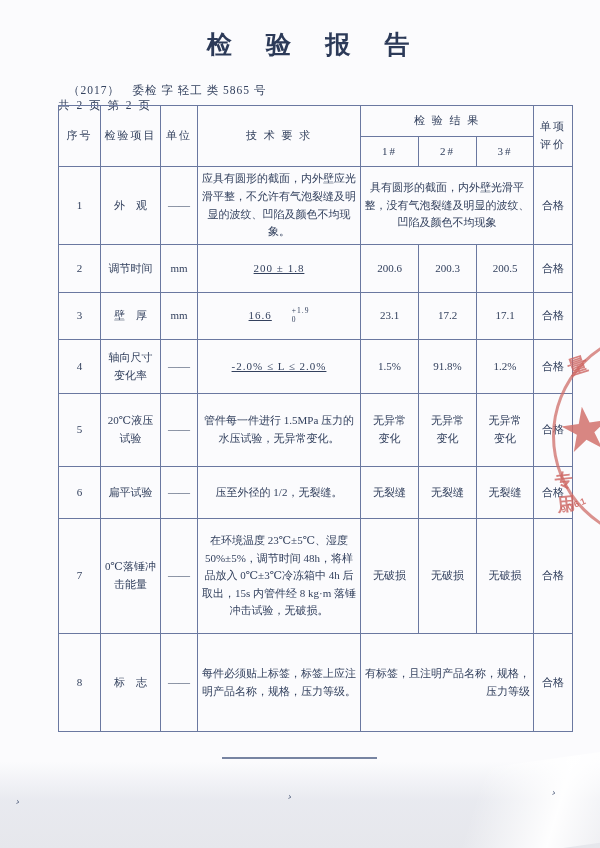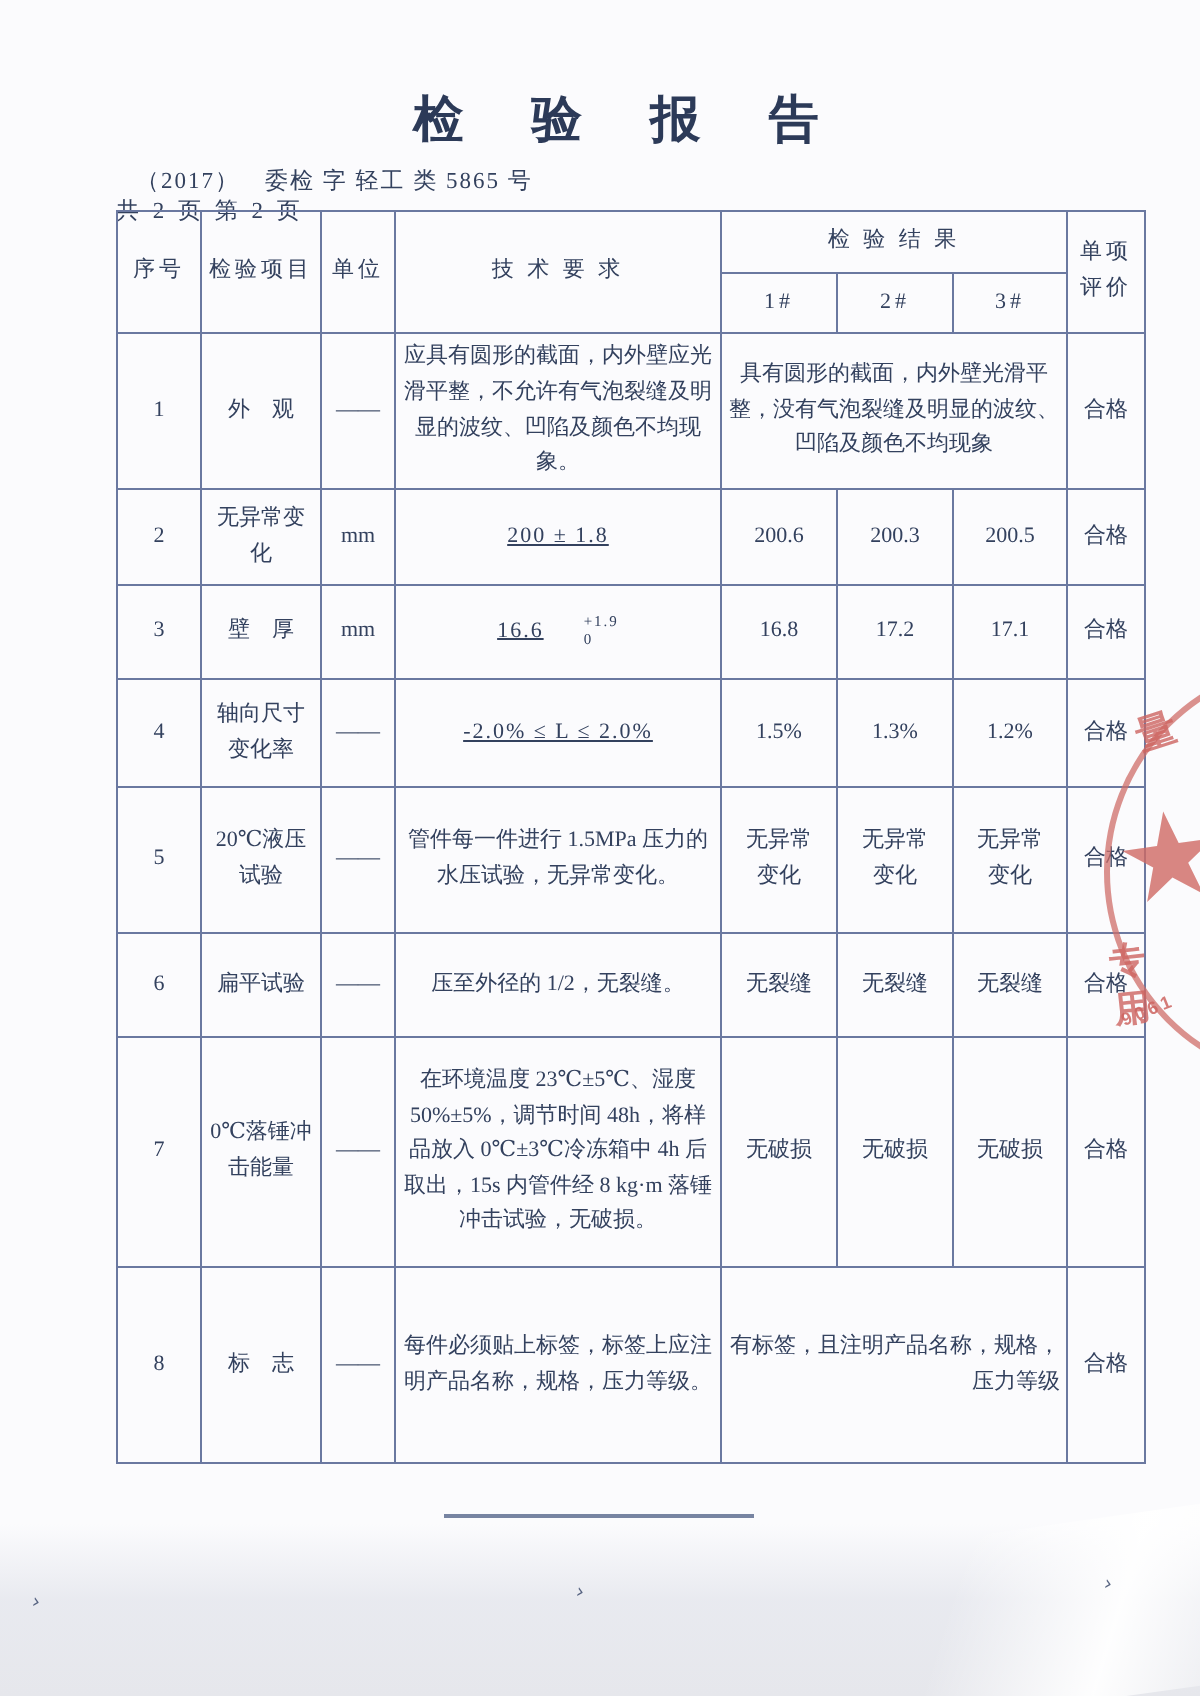--- a/index.html
+++ b/index.html
@@ -7,21 +7,21 @@
   body {
     position:relative;
     overflow:hidden;
     background:#fbfbfd;
     font-family:"Liberation Serif","DejaVu Serif",serif;
     color:#33415e;
   }
   .page { position:absolute; inset:0; }
 
   .title {
-    position:absolute; top:43px; left:58px; width:514px;
+    position:absolute; top:28px; left:58px; width:514px;
     text-align:center;
     font-size:25px; font-weight:bold; letter-spacing:14px;
     color:#2c3a58;
   }
   .meta {
     position:absolute; top:83px; left:58px; width:514px;
     display:flex; justify-content:space-between;
     font-size:11.5px; color:#33415e;flex-direction:column;
   }
   .meta .doc-number { padding-left:10px; letter-spacing:1px; }
@@ -161,53 +161,53 @@
         <td>1</td>
         <td>外　观</td>
         <td class="dash">——</td>
         <td class="req">应具有圆形的截面，内外壁应光滑平整，不允许有气泡裂缝及明显的波纹、凹陷及颜色不均现象。</td>
         <td colspan="3" class="res-merged">具有圆形的截面，内外壁光滑平整，没有气泡裂缝及明显的波纹、凹陷及颜色不均现象</td>
         <td>合格</td>
       </tr>
 
       <tr class="h-r2">
         <td>2</td>
-        <td>无异常变化</td>
+        <td>调节时间</td>
         <td>mm</td>
         <td class="req center">200 ± 1.8</td>
         <td>200.6</td>
         <td>200.3</td>
         <td>200.5</td>
         <td>合格</td>
       </tr>
 
       <tr class="h-r3">
         <td>3</td>
         <td>壁　厚</td>
         <td>mm</td>
         <td class="req center">
           <span>16.6</span><span class="tol">
               <span>+1.9</span>
               <span>0</span>
             </span>
         </td>
-        <td>16.8</td>
+        <td>23.1</td>
         <td>17.2</td>
         <td>17.1</td>
         <td>合格</td>
       </tr>
 
       <tr class="h-r4">
         <td>4</td>
         <td class="ml">轴向尺寸
 变化率</td>
         <td class="dash">——</td>
         <td class="req center">-2.0% ≤ L ≤ 2.0%</td>
         <td>1.5%</td>
-        <td>1.3%</td>
+        <td>91.8%</td>
         <td>1.2%</td>
         <td>合格</td>
       </tr>
 
       <tr class="h-r5">
         <td>5</td>
         <td class="ml">20℃液压
 试验</td>
         <td class="dash">——</td>
         <td class="req">管件每一件进行 1.5MPa 压力的水压试验，无异常变化。</td>

